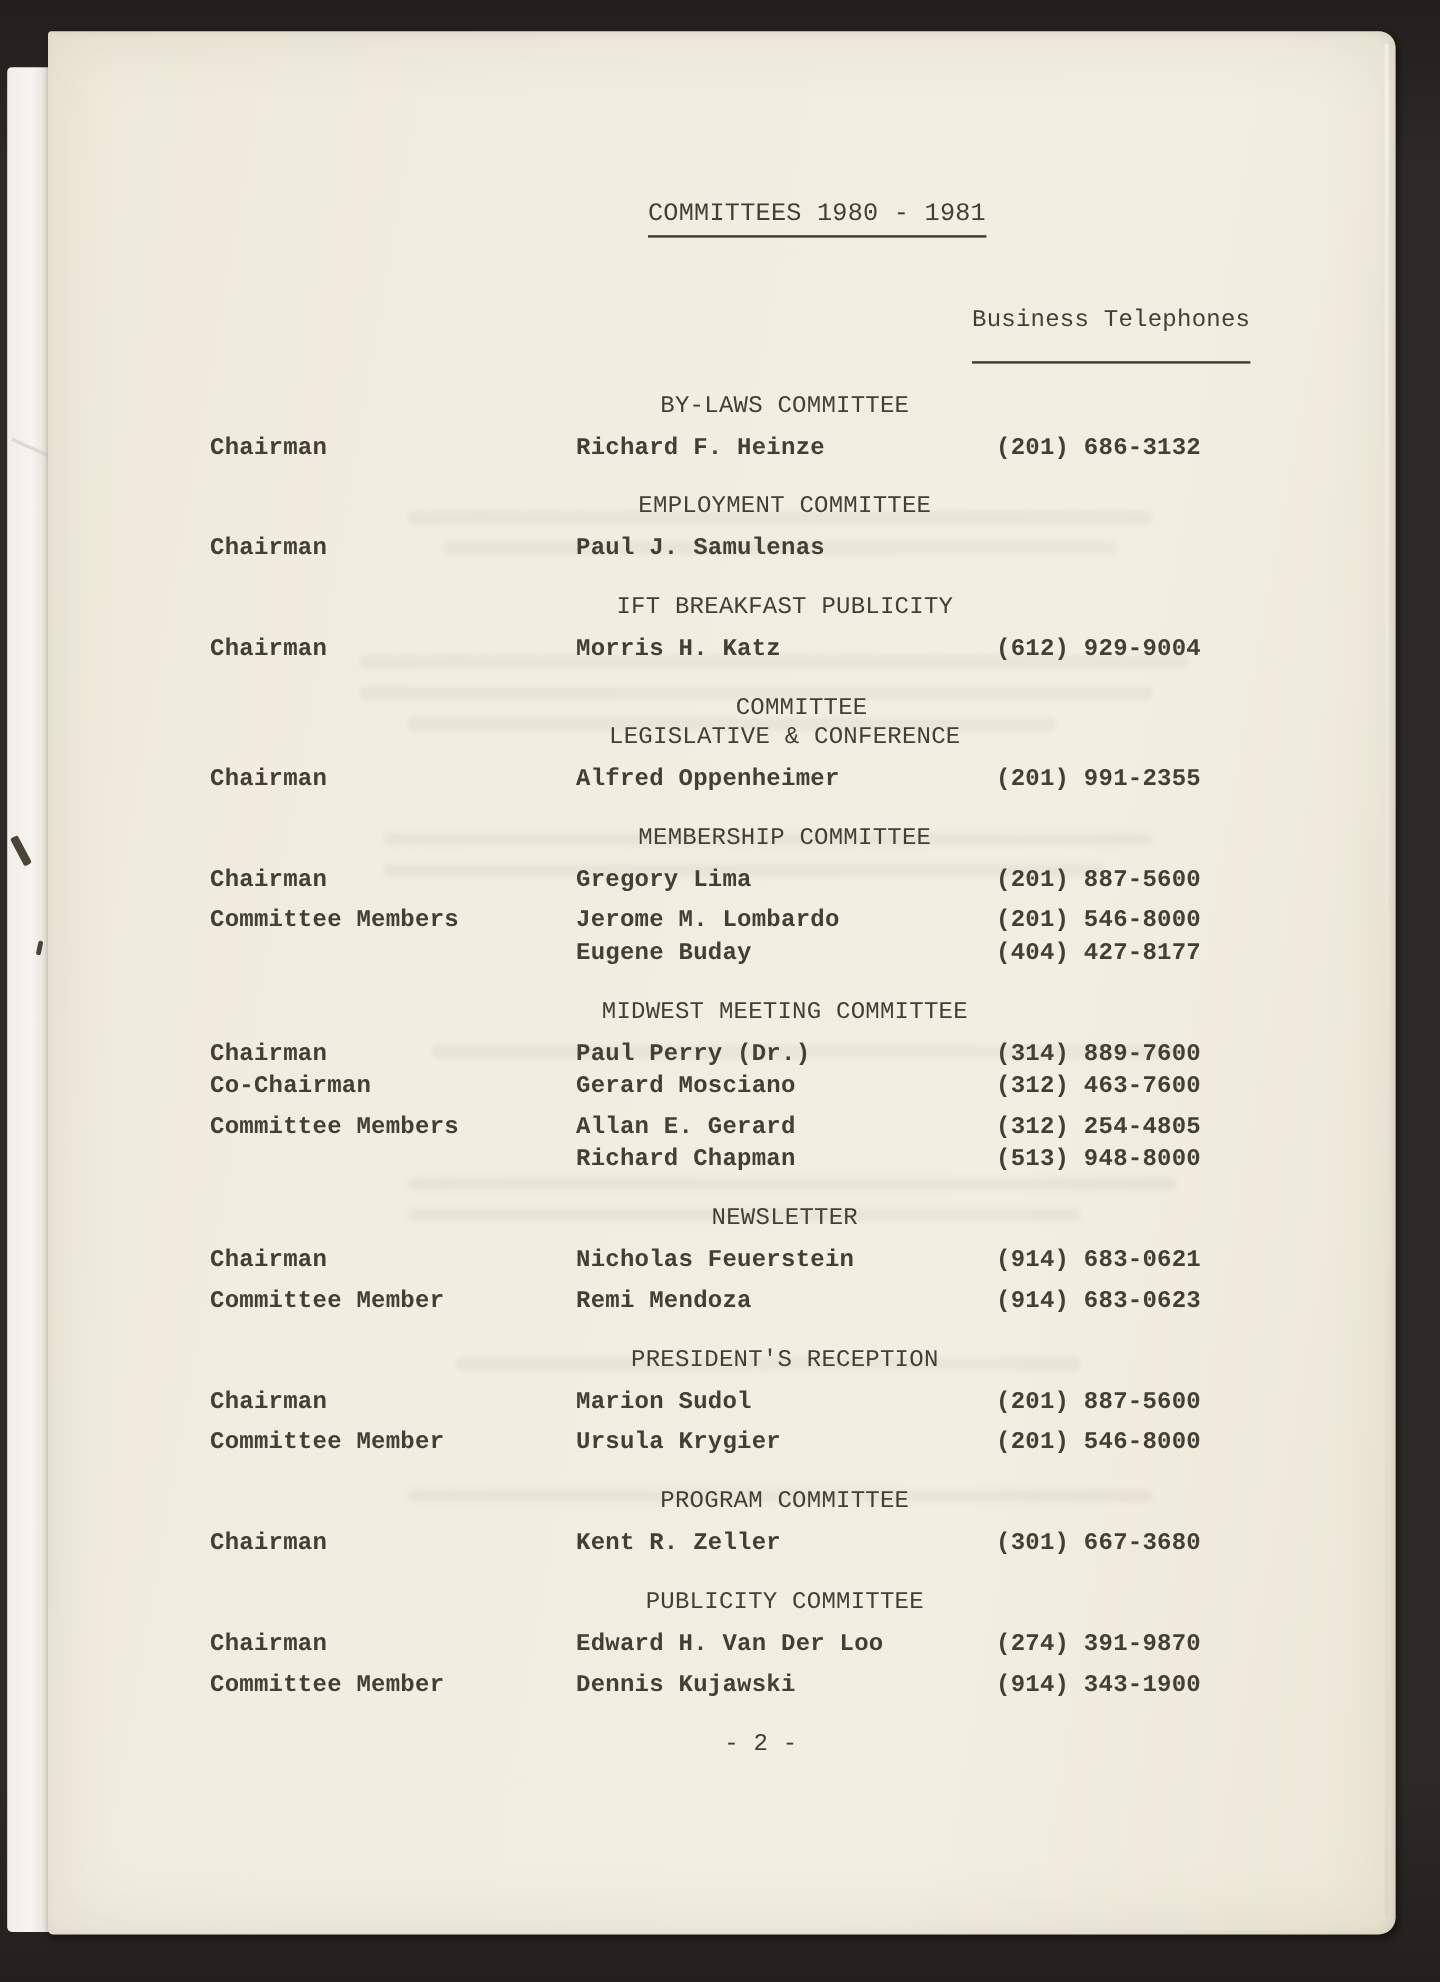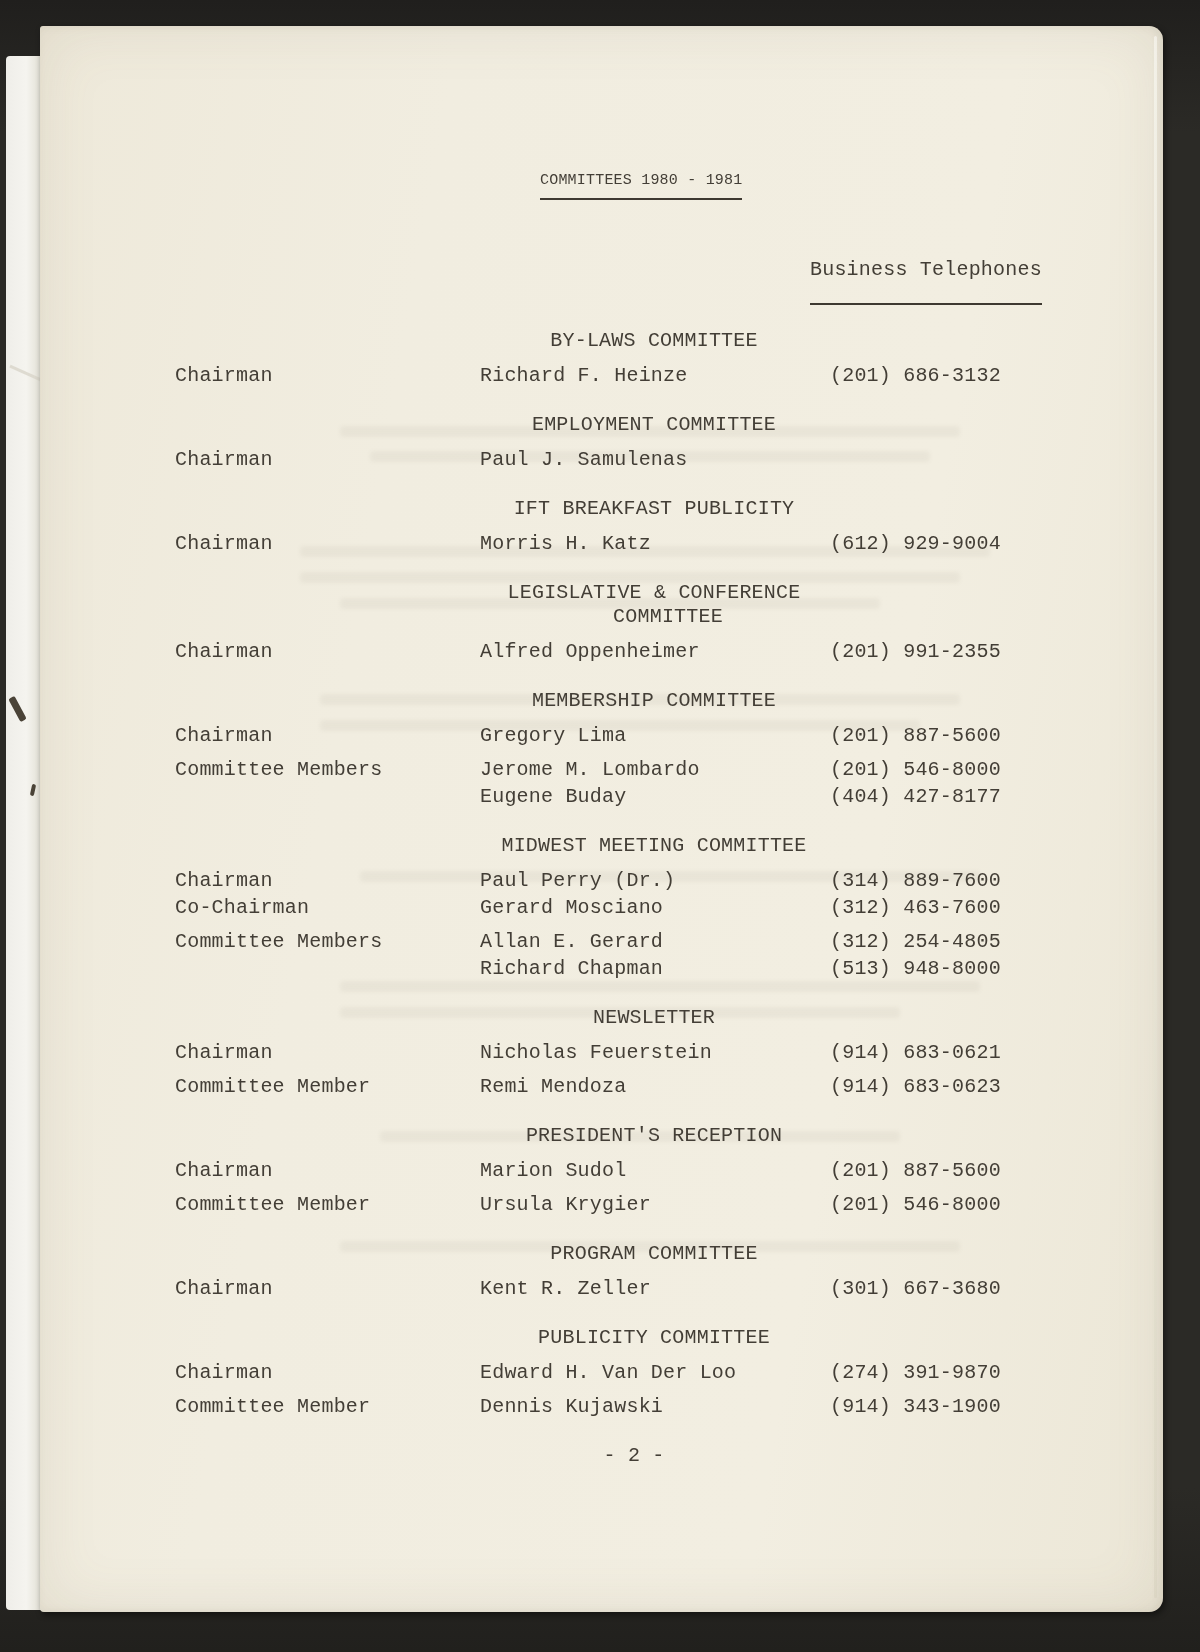--- a/index.html
+++ b/index.html
@@ -31,32 +31,32 @@
     border-radius:3px 14px 14px 4px;
     box-shadow:inset 0 0 60px rgba(120,110,80,.12), inset -3px 0 8px rgba(90,80,60,.10), 2px 3px 6px rgba(0,0,0,.45);
     color:#433e36;
   }
   
   .page::after{content:"";position:absolute;top:10px;bottom:14px;right:6px;width:3px;
     background:linear-gradient(180deg,rgba(255,255,252,.5),rgba(210,205,185,.4));border-radius:2px;}
   .content{position:absolute;left:105px;top:0;width:1018px;padding-top:139px;
     font-size:20px;line-height:27px;letter-spacing:.2px;}
   .doc-title{
-    display:inline-block;margin:0 0 0 395px;font-size:15px;font-weight:normal;
+    display:inline-block;margin:0 0 0 395px;font-size:21px;font-weight:normal;
     border-bottom:2px solid #3e3931;padding-bottom:4px;white-space:nowrap;
   }
   .col-header{
     display:inline-block;margin-left:665px;margin-top:56px;
     border-bottom:2px solid #3e3931;padding-bottom:20px;white-space:nowrap;
   }
   .committee{margin-top:24px;}
   .committee-name{line-height:24px;margin-bottom:9px;text-align:center;}
   .name-line{white-space:nowrap;}
   .name-line.indent{padding-left:28px;}
-  .role-row{display:flex;margin-top:7px;}
+  .role-row{display:flex;margin-top:7px;font-weight:bold;}
   .role-row.tight{margin-top:0;}
   .role{width:305px;padding-left:30px;flex:none;box-sizing:content-box;white-space:nowrap;}
   .names{width:350px;flex:none;}
   .phones{flex:1;}
   .line{min-height:27px;white-space:nowrap;}
   .page-number{margin-top:22px;width:1018px;margin-left:-105px;text-align:center;
     padding-left:170px;box-sizing:border-box;}
   
   .ghost{position:absolute;height:11px;background:#7d7666;opacity:.07;filter:blur(2px);border-radius:4px;}
 </style>
@@ -129,22 +129,22 @@
             <div class="names">
               <div class="line">Morris H. Katz</div>
             </div>
             <div class="phones">
               <div class="line">(612) 929-9004</div>
             </div>
           </div>
         </section>
         <section class="committee">
           <div class="committee-name">
+            <div class="name-line indent">COMMITTEE</div>
             <div class="name-line">LEGISLATIVE &amp; CONFERENCE</div>
-            <div class="name-line indent">COMMITTEE</div>
           </div>
           <div class="role-row">
             <div class="role">Chairman</div>
             <div class="names">
               <div class="line">Alfred Oppenheimer</div>
             </div>
             <div class="phones">
               <div class="line">(201) 991-2355</div>
             </div>
           </div>

